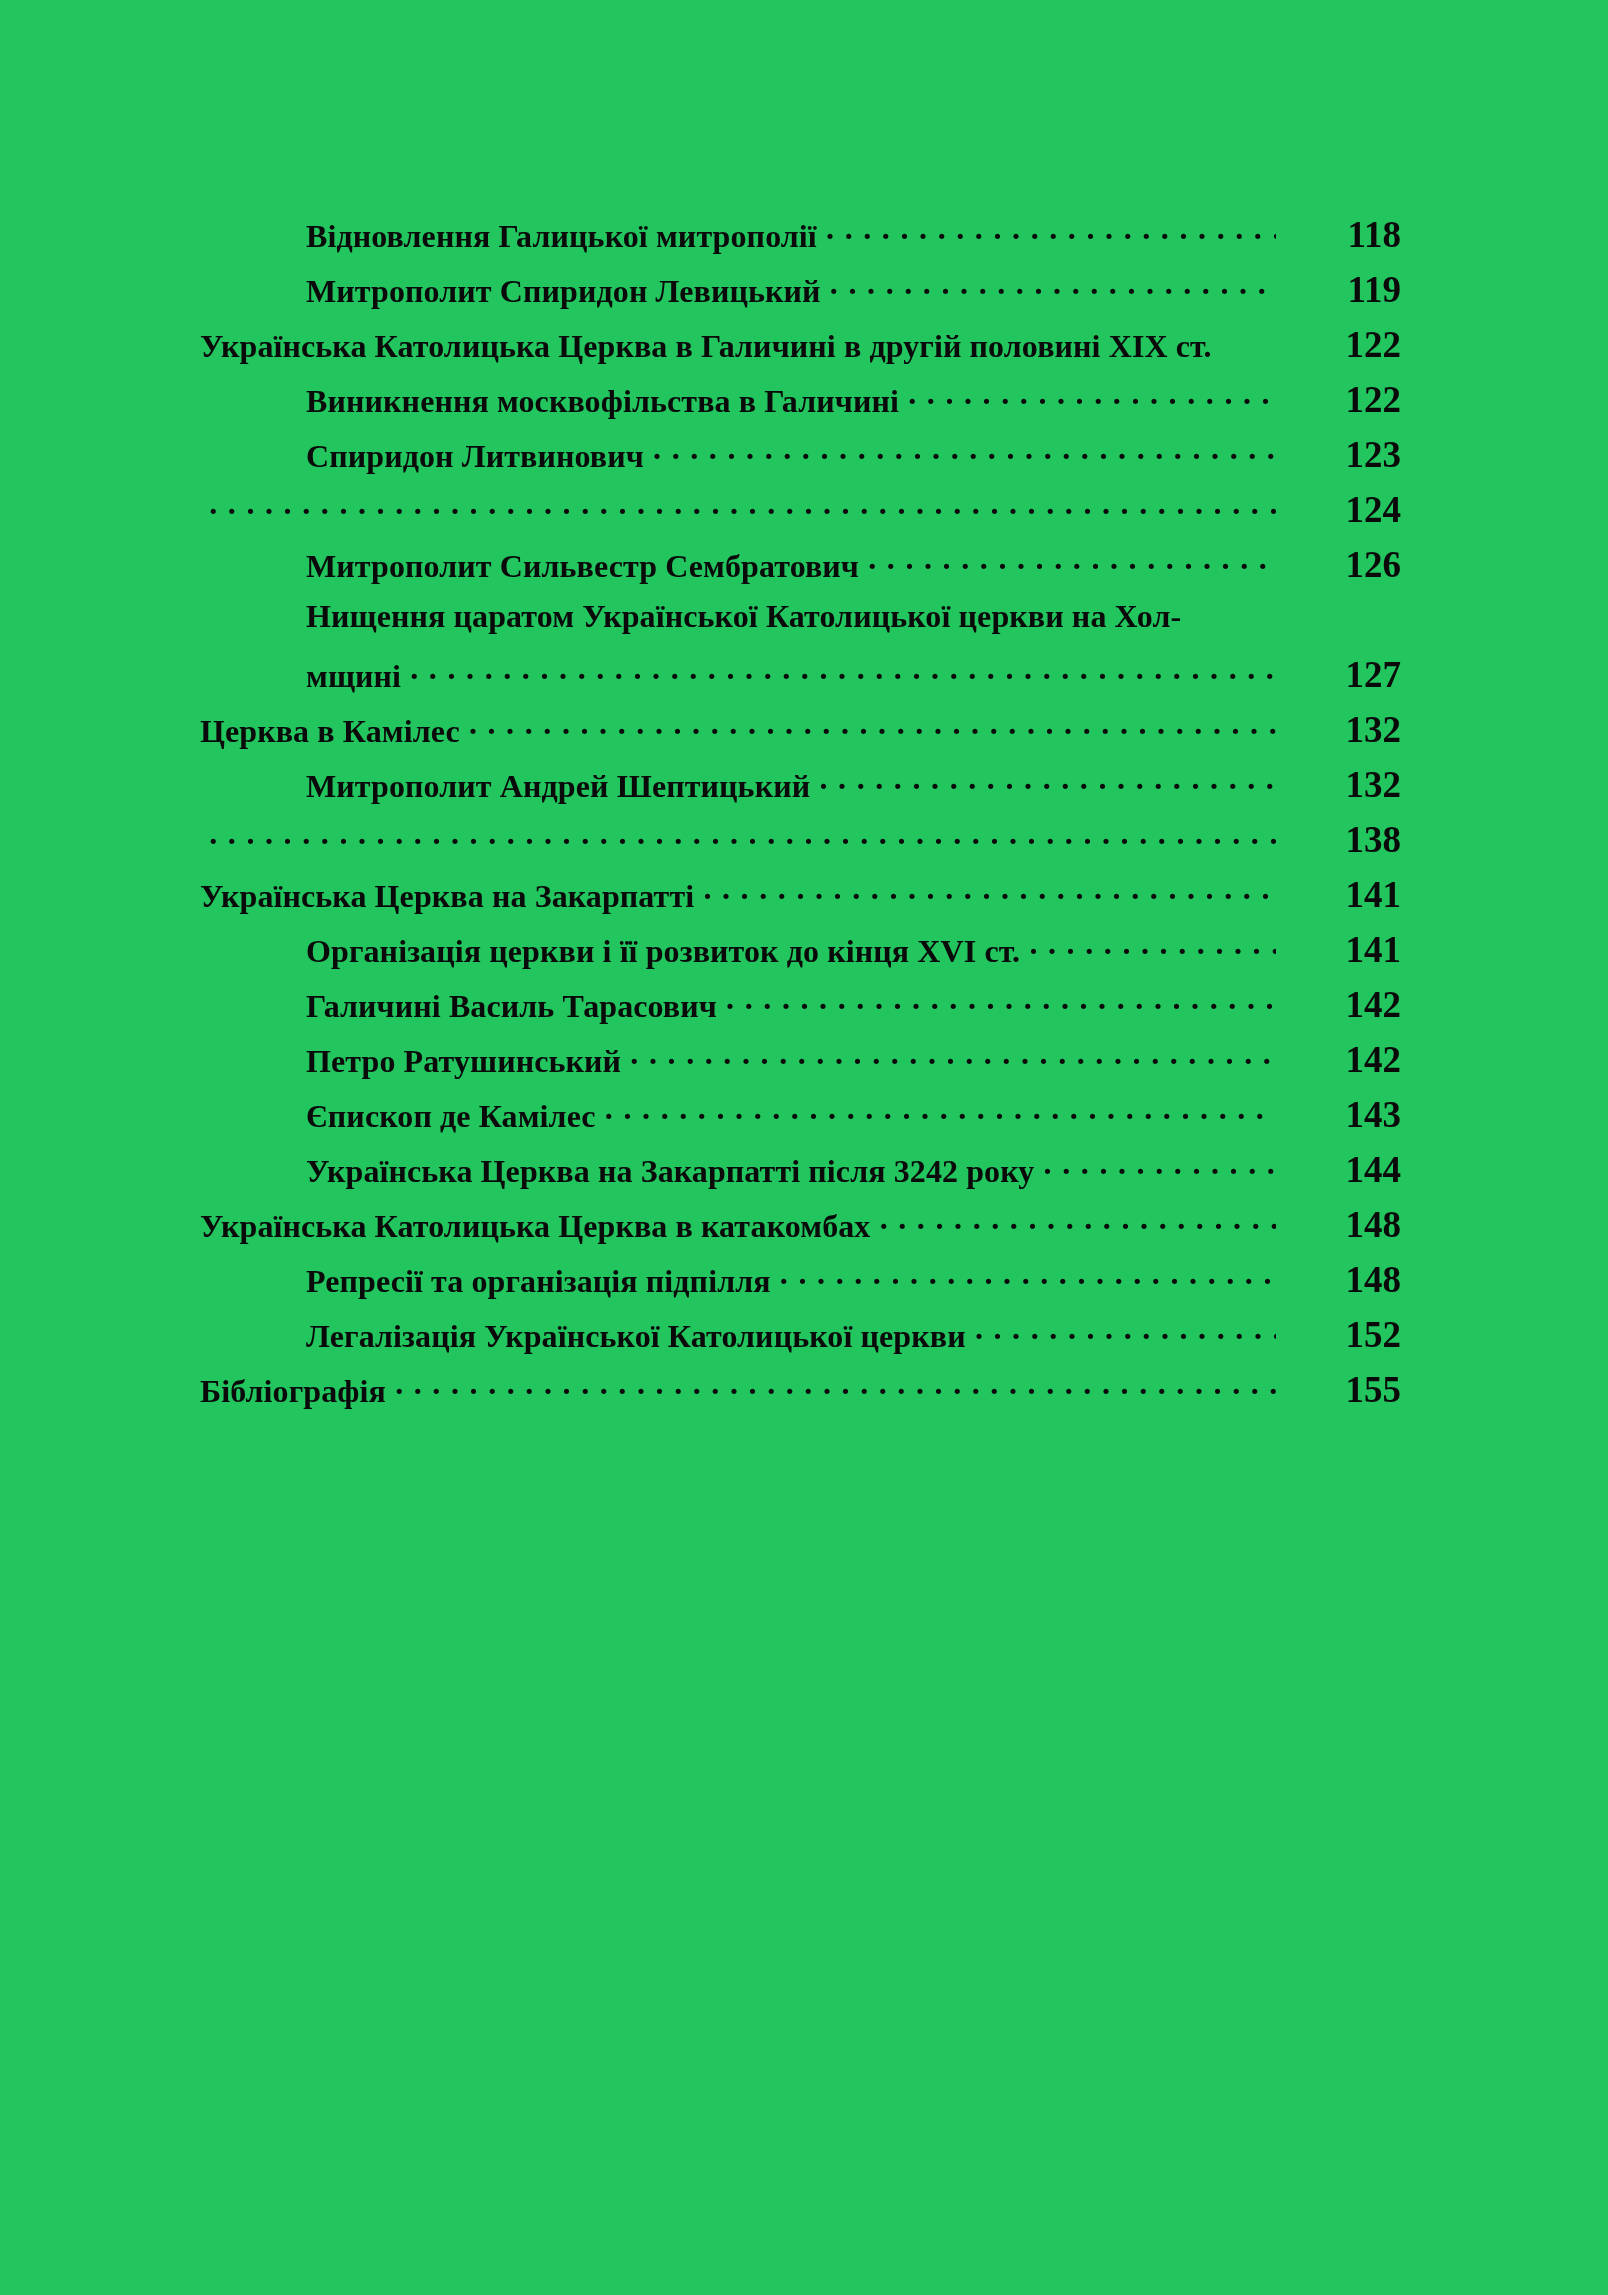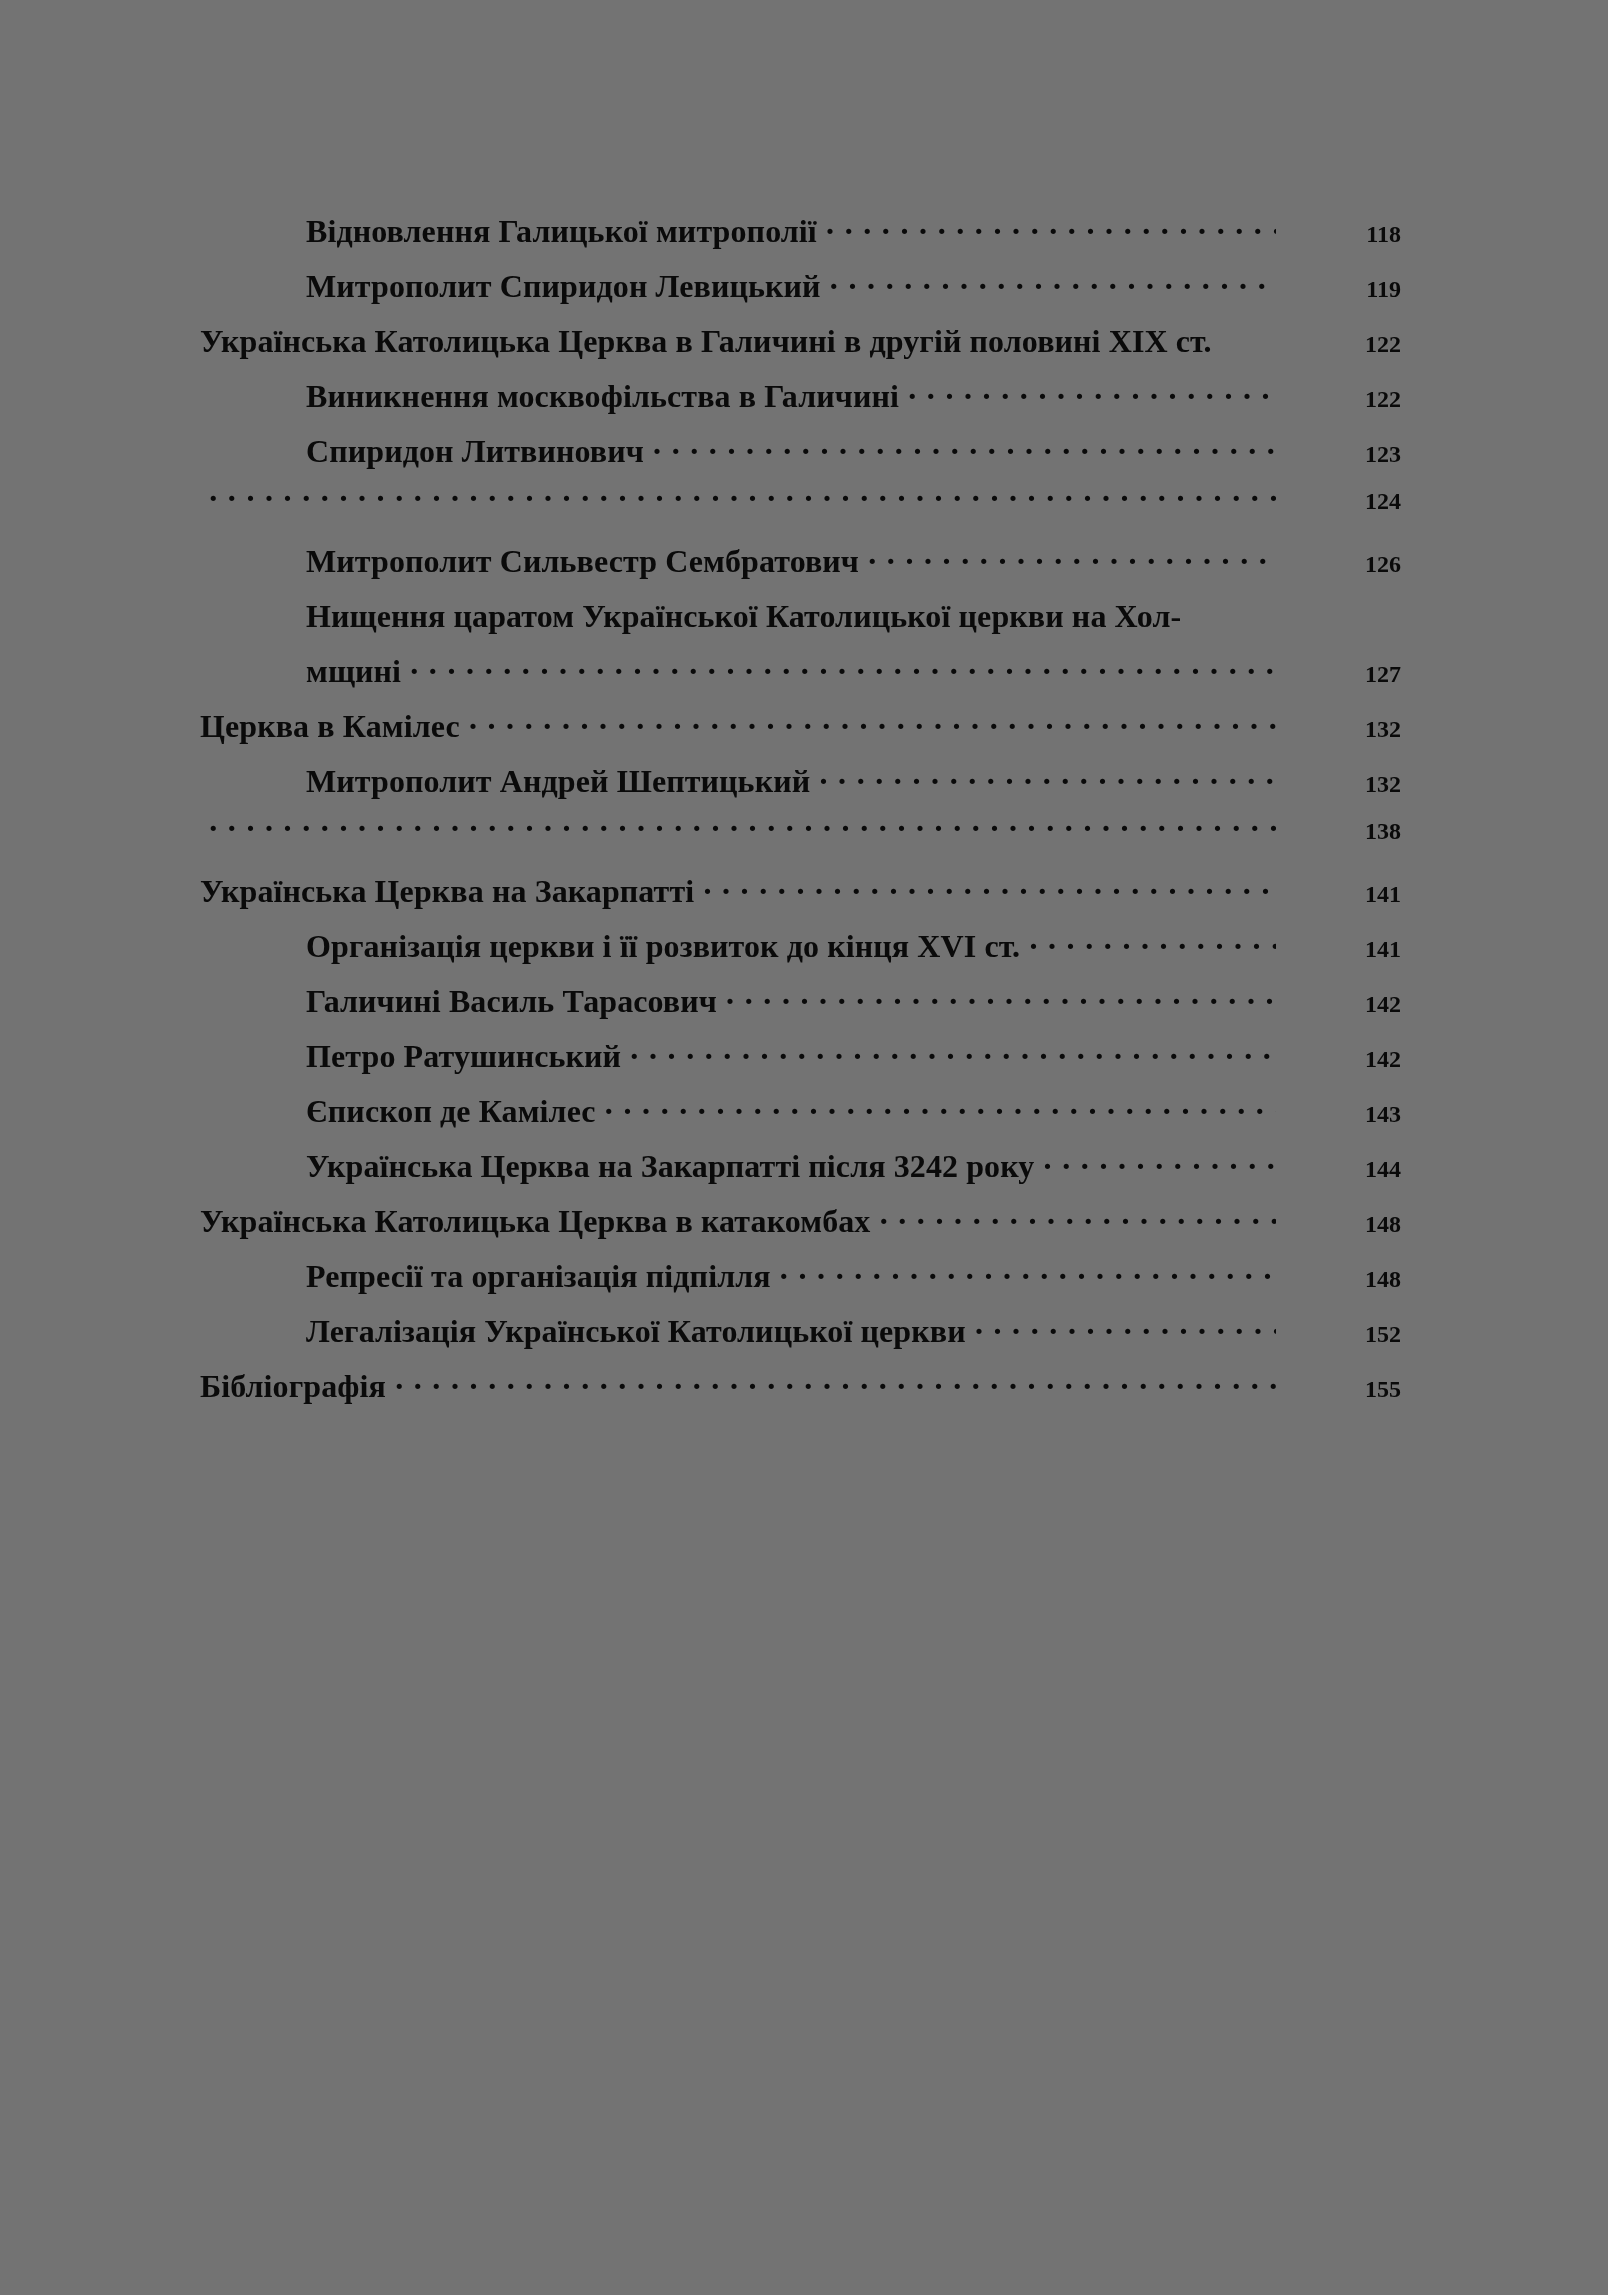--- a/index.html
+++ b/index.html
@@ -6,21 +6,21 @@
   html, body {
     margin: 0;
     padding: 0;
     background: #ffffff;
   }
 
   .page {
     position: relative;
     width: 1609px;
     height: 2296px;
-    background: #737373;
+    background: #22c55e;
     margin: 0 auto;
     overflow: hidden;
     font-family: "Liberation Serif", "DejaVu Serif", serif;
     color: #0a0a0a;
   }
 
   .toc {
     position: absolute;
     left: 200px;
     top: 213px;
@@ -68,21 +68,21 @@
   }
 
   .leader.no-leader::before {
     content: "";
   }
 
   .entry-page {
     flex: 0 0 auto;
     width: 121px;
     text-align: right;
-    font-size: 24px;
+    font-size: 37px;
     font-weight: 700;
     color: #0a0a0a;
     padding-left: 7.3px;
     box-sizing: border-box;
   }
 </style>
 </head>
 <body>
 
 <div class="page">

